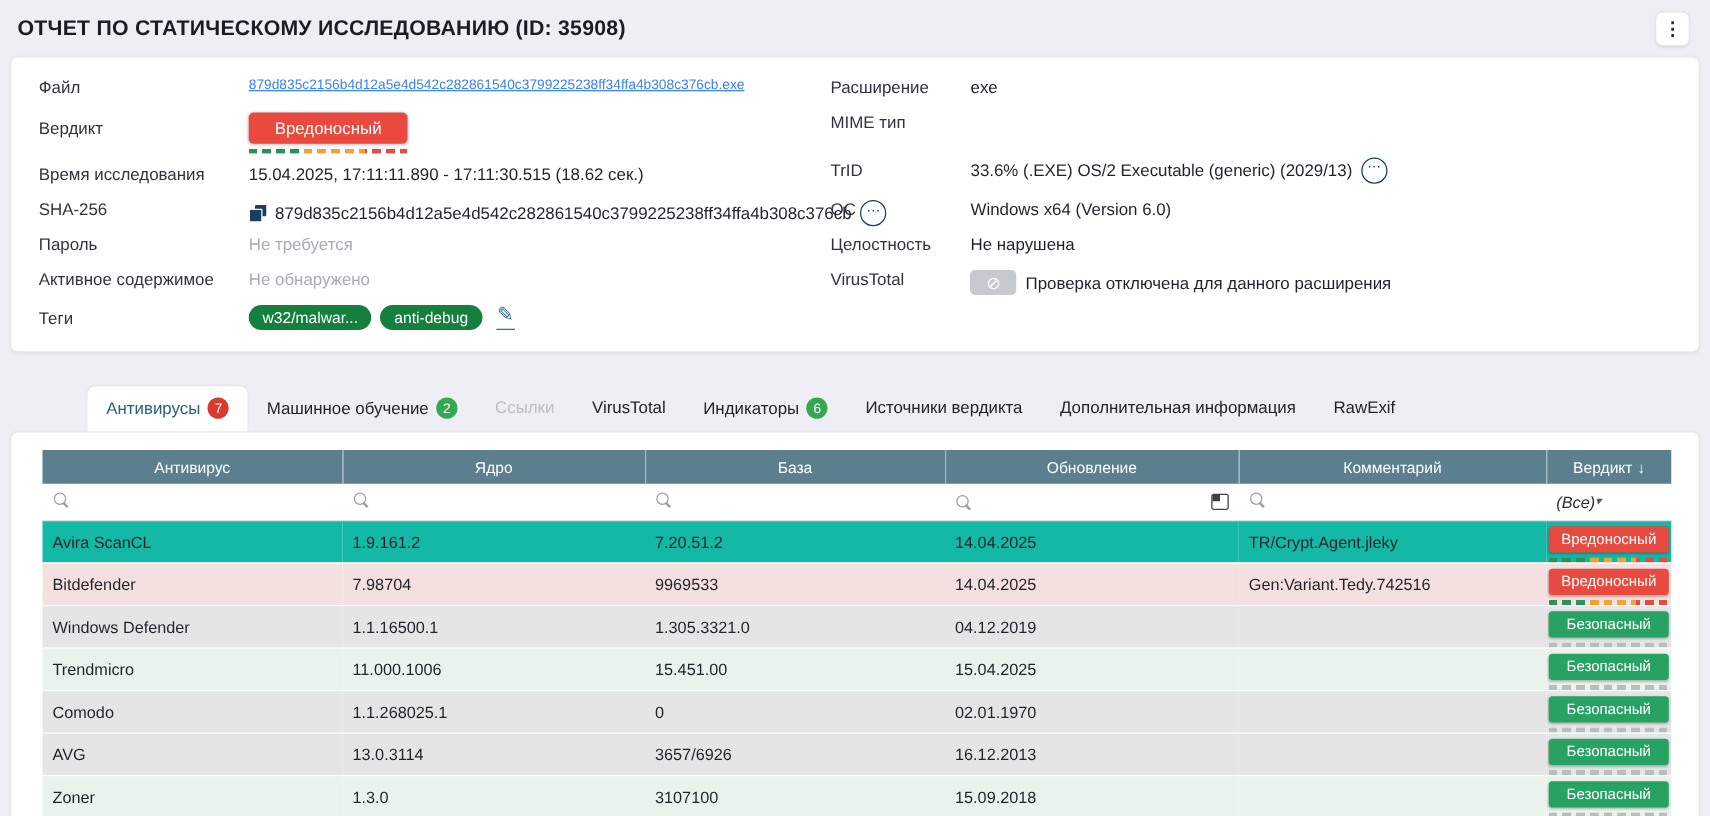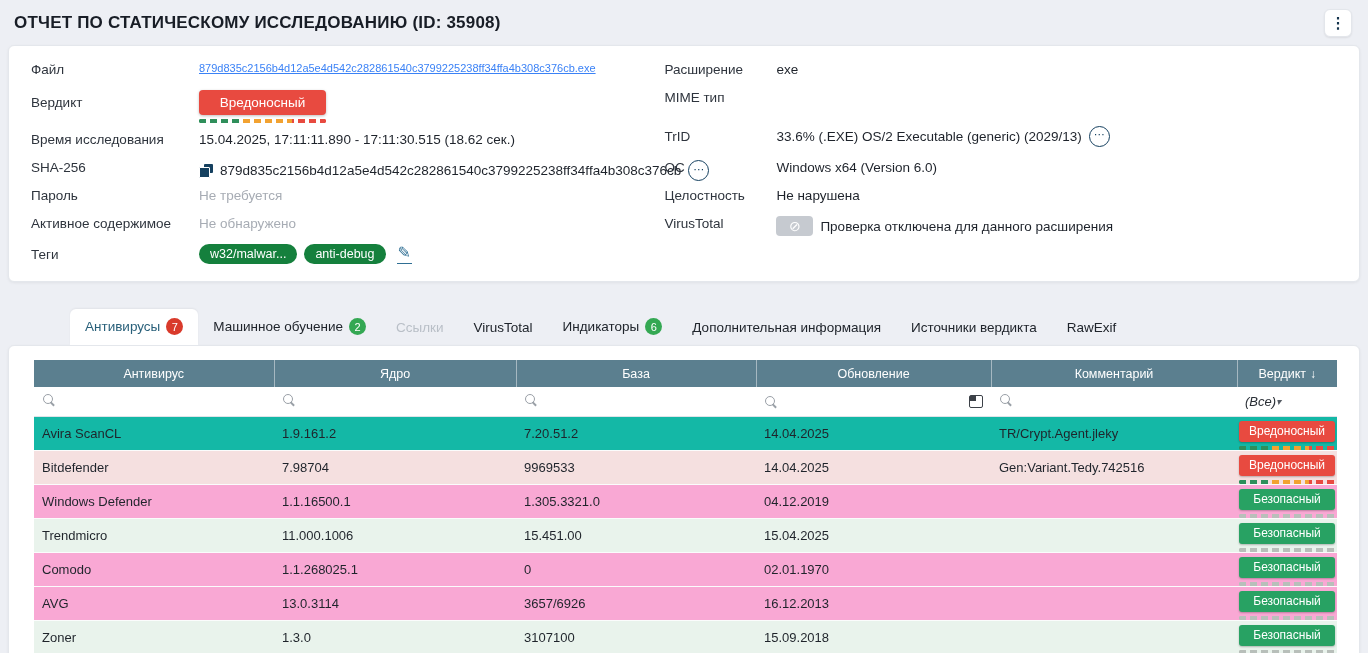--- a/index.html
+++ b/index.html
@@ -54,21 +54,21 @@
   .copy-ic::after  { content:""; position:absolute; left:0; bottom:0; width:9px; height:9px; background:#15405f; border:1.5px solid #fff; border-radius:1px; }
   .more-btn {
     width:21px; height:21px; border:1px solid #15405f; border-radius:50%; background:#fff;
     color:#15405f; font-size:11px; line-height:1; display:flex; align-items:center; justify-content:center;
     cursor:pointer; flex:0 0 auto; padding-bottom:3px;
   }
   .tag-pill { background:#15803d; color:#fff; font-size:12.5px; padding:3px 11px; border-radius:12px; cursor:pointer; white-space:nowrap; }
   .edit-ic { color:#2f6f94; font-size:16px; border-bottom:1.5px solid #2f6f94; line-height:1.1; padding:0 1px 1px 1px; cursor:pointer; margin-left:4px; }
   .vt-badge { background:#c6cad0; border-radius:4px; width:37px; height:20px; display:flex; align-items:center; justify-content:center; color:#fff; font-size:14px; }
   
-  .tabs { display:flex; align-items:flex-end; margin:27px 8px 0 8px; padding-left:62px; }
+  .tabs { display:flex; align-items:flex-start; margin:27px 8px 0 8px; padding-left:62px; }
   .tab { padding:9px 15px 10px 15px; font-size:13.5px; color:#20252c; display:flex; align-items:center; gap:6px; cursor:pointer; }
   .tab.active { background:#fff; border-radius:6px 6px 0 0; color:#29607a; box-shadow:0 -1px 2px rgba(0,0,0,.05); }
   .tab.disabled { color:#b9bfc7; cursor:default; }
   .tab-badge { min-width:17px; height:17px; border-radius:50%; color:#fff; font-size:11px; display:flex; align-items:center; justify-content:center; padding:0 2px; }
   .tab-badge.red   { background:#d93a2b; }
   .tab-badge.green { background:#34a853; }
   
   .table-card { padding:14px 24px 14px 25px; height:320px; }
   table { border-collapse:collapse; table-layout:fixed; width:1303px; font-size:13px; }
   col.c1{width:240px} col.c2{width:242px} col.c3{width:240px} col.c4{width:235px} col.c5{width:246px} col.c6{width:100px}
@@ -82,21 +82,21 @@
   .mag { width:13px; height:13px; position:relative; display:inline-block; flex:0 0 auto; }
   .mag::before { content:""; position:absolute; width:8px; height:8px; border:1.5px solid #9aa0a7; border-radius:50%; left:1px; top:1px; }
   .mag::after  { content:""; position:absolute; width:5px; height:1.5px; background:#9aa0a7; transform:rotate(45deg); left:8px; top:10px; }
   .cal { width:14px; height:13px; border:1.5px solid #3c4148; border-radius:2px; position:relative; display:inline-block; flex:0 0 auto; }
   .cal::before { content:""; position:absolute; top:0; left:0; width:6px; height:5px; background:#3c4148; }
   .all-select { display:flex; align-items:center; justify-content:flex-start; width:100%; font-size:13px; color:#2a2f36; cursor:pointer;font-style:italic; }
   .caret { font-size:10px; color:#555b63; }
   tbody.data td { height:34px; padding:0 8px; border-bottom:1px solid #fbfcfc; color:#1f242b; }
   tr.mal-a td { background:#14b8a6; }
   tr.mal-b td { background:#f5e0e0; }
-  tr.safe-a td { background:#f9a8d4; }
+  tr.safe-a td { background:#e5e5e5; }
   tr.safe-b td { background:#e9f3ec; }
   .vcell { display:flex; flex-direction:column; align-items:center; padding-top:4px; }
   .badge-sm { width:96px; height:21px; border-radius:3px; color:#fff; font-size:12px; display:flex; align-items:center; justify-content:center; box-shadow:0 1px 2px rgba(0,0,0,.25); cursor:pointer; }
   .badge-sm.mal  { background:#e84a40; }
   .badge-sm.safe { background:#28a263; }
   .sort-ind { font-size:12px; margin-left:4px; }
 </style>
 </head>
 <body>
 
@@ -204,24 +204,24 @@
     <span>Ссылки</span>
   </div>
   <div class="tab">
     <span>VirusTotal</span>
   </div>
   <div class="tab">
     <span>Индикаторы</span>
     <span class="tab-badge green">6</span>
   </div>
   <div class="tab">
+    <span>Источники вердикта</span>
+  </div>
+  <div class="tab">
     <span>Дополнительная информация</span>
-  </div>
-  <div class="tab">
-    <span>Источники вердикта</span>
   </div>
   <div class="tab">
     <span>RawExif</span>
   </div>
 </div>
 
 <div class="card table-card">
   <table>
     <colgroup>
         <col class="c1">

